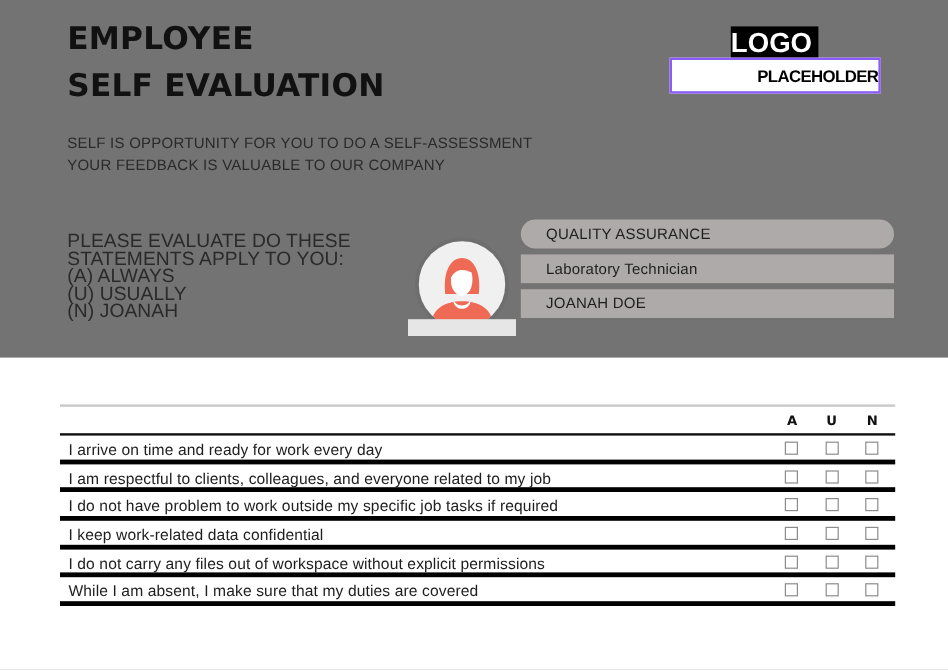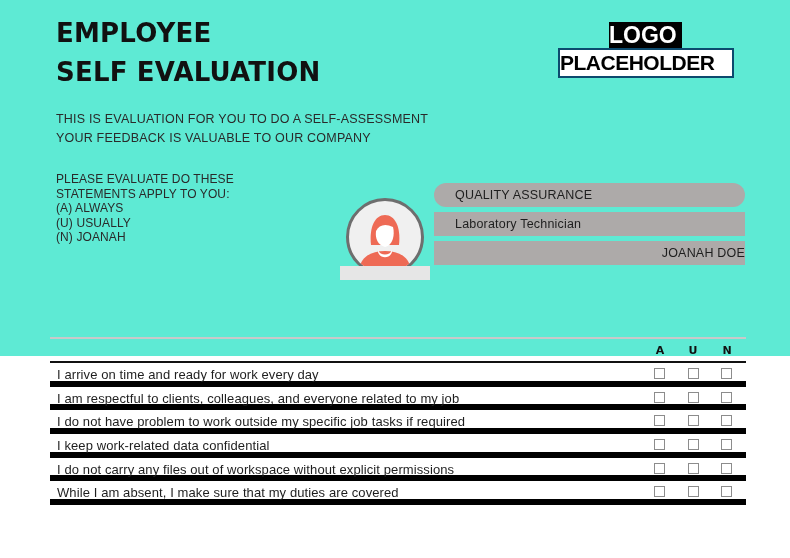--- a/index.html
+++ b/index.html
@@ -1,86 +1,86 @@
 <!DOCTYPE html>
 <html><head>
   <meta charset="utf-8">
   <style>
     * { box-sizing: border-box; margin: 0; padding: 0; }
     html, body { width: 790px; height: 558px; overflow: hidden; background: #ffffff; }
     body { font-family: "Liberation Sans", "DejaVu Sans", sans-serif; color: #1a1a1a; position: relative; }
 
     .header {
-      position: absolute; left: 0; top: 0; width: 790px; height: 356px;
-      background: #5eead4;
+      position: absolute; left: 0; top: 0; width: 790px; height: 298px;
+      background: #737373;
     }
     .title {
       position: absolute; left: 56px; top: 14px;
       font-family: "DejaVu Sans", sans-serif; font-weight: bold;
       font-size: 26px; line-height: 39px; color: #111;
       letter-spacing: 0.2px;
     }
     .subtitle {
       position: absolute; left: 56px; top: 110px;
       font-size: 12.5px; line-height: 19px; color: #2a2a2a; letter-spacing: 0.2px;
     }
     .instructions {
-      position: absolute; left: 56px; top: 172px;
-      font-size: 12px; line-height: 14.6px; color: #2a2a2a; letter-spacing: 0.1px;
+      position: absolute; left: 56px; top: 195px;
+      font-size: 16px; line-height: 14.6px; color: #2a2a2a; letter-spacing: 0.1px;
     }
 
     .logo { position: absolute; left: 558px; top: 22px; width: 176px; height: 56px; }
     .logo-top {
       position: absolute; left: 51px; top: 0; width: 73px; height: 27px;
       background: #000; color: #fff; font-family: "Liberation Sans", sans-serif; font-weight: bold;
       font-size: 23px; line-height: 27px; text-align: left; letter-spacing: 0px;
     }
     .logo-bottom {
       position: absolute; left: 0; top: 26px; width: 176px; height: 30px;
-      background: #fff; border: 2px solid #0c4a6e; color: #000;
+      background: #fff; border: 2px solid #8b5cf6; color: #000;
       font-family: "Liberation Sans", sans-serif; font-weight: bold;
-      font-size: 21px; line-height: 26px; text-align: left; letter-spacing: -0.5px;
+      font-size: 14px; line-height: 26px; text-align: right; letter-spacing: -0.5px;
     }
 
     .avatar {
       position: absolute; left: 346px; top: 198px; width: 78px; height: 78px;
       border-radius: 50%; border: 3px solid #6e6e6e; background: #f0f0f0;
       overflow: hidden;
     }
     .avatar-clip {
       position: absolute; left: 340px; top: 266px; width: 90px; height: 14px; background: #e6e6e6;
     }
     .avatar svg { position: absolute; left: 0; top: 0; }
 
     .info-field {
       position: absolute; left: 434px; width: 311px; height: 24px;
       background: #adaaa9; color: #1e1e1e;
       font-size: 12.5px; line-height: 24px; padding-left: 21px; letter-spacing: 0.2px;
     }
     .info-field.f1 { top: 183px; border-radius: 12px; }
     .info-field.f2 { top: 212px; }
-    .info-field.f3 { top: 241px; text-align: right; }
+    .info-field.f3 { top: 241px; }
 
     .top-rule {
       position: absolute; left: 50px; top: 337px; width: 696px; height: 2px; background: #c9c9c9;
     }
     .col-header {
       position: absolute; top: 344px; font-family: "DejaVu Sans", sans-serif; font-weight: bold;
       font-size: 11px; line-height: 14px; width: 20px; text-align: center; color: #111;
     }
     .col-a { left: 650px; }
     .col-u { left: 683px; }
     .col-n { left: 717px; }
     .head-rule {
       position: absolute; left: 50px; top: 361px; width: 696px; height: 2px; background: #111;
     }
 
     .rows { position: absolute; left: 50px; top: 363px; width: 696px; }
     .row {
-      position: relative; height: 23.7px; border-bottom: 6px solid #000000;
+      position: relative; height: 23.7px; border-bottom: 4px solid #000000;
     }
     .row-text {
       position: absolute; left: 7px; top: 2px;
       font-size: 13px; line-height: 20px; color: #1e1e1e; letter-spacing: 0.1px; white-space: nowrap;
     }
     .cb {
       position: absolute; top: 5px; width: 11px; height: 11px;
       border: 1.3px solid #8c8c8c; background: #fff; cursor: pointer;
     }
     .cb.a { left: 604px; }
@@ -90,21 +90,21 @@
 </head>
 <body>
 
 <div class="header">
   <div class="title">
     <div>EMPLOYEE</div>
     <div>SELF EVALUATION</div>
   </div>
 
   <div class="subtitle">
-    <div>THIS IS EVALUATION FOR YOU TO DO A SELF-ASSESSMENT</div>
+    <div>SELF IS OPPORTUNITY FOR YOU TO DO A SELF-ASSESSMENT</div>
     <div>YOUR FEEDBACK IS VALUABLE TO OUR COMPANY</div>
   </div>
 
   <div class="logo">
     <div class="logo-top">LOGO</div>
     <div class="logo-bottom">PLACEHOLDER</div>
   </div>
 
   <div class="instructions">
     <div>PLEASE EVALUATE DO THESE</div>

